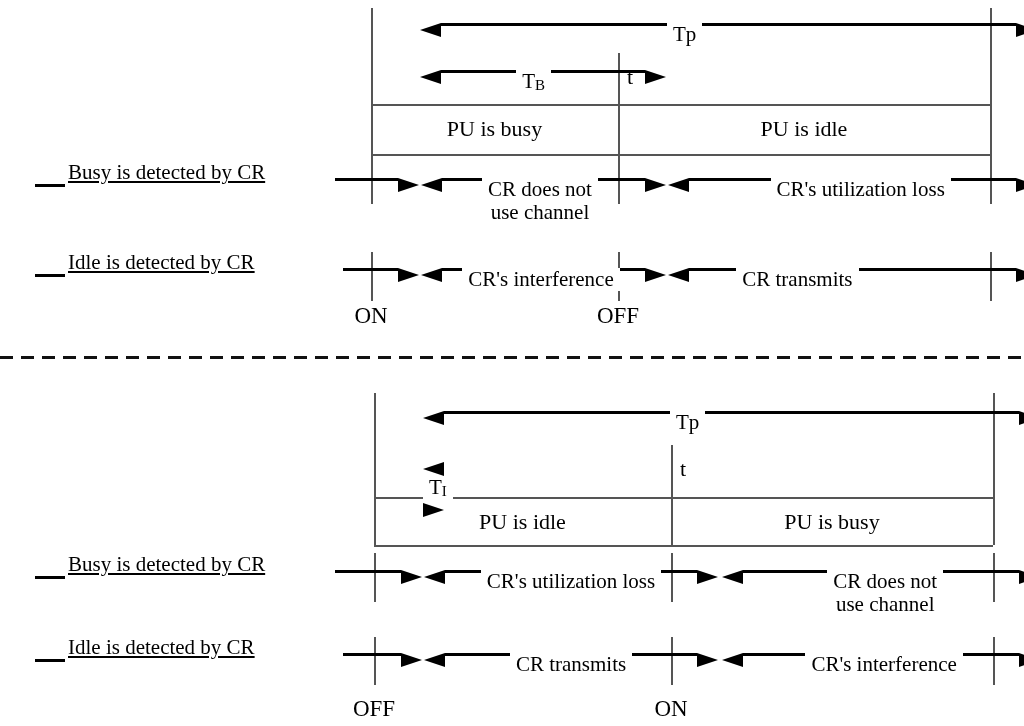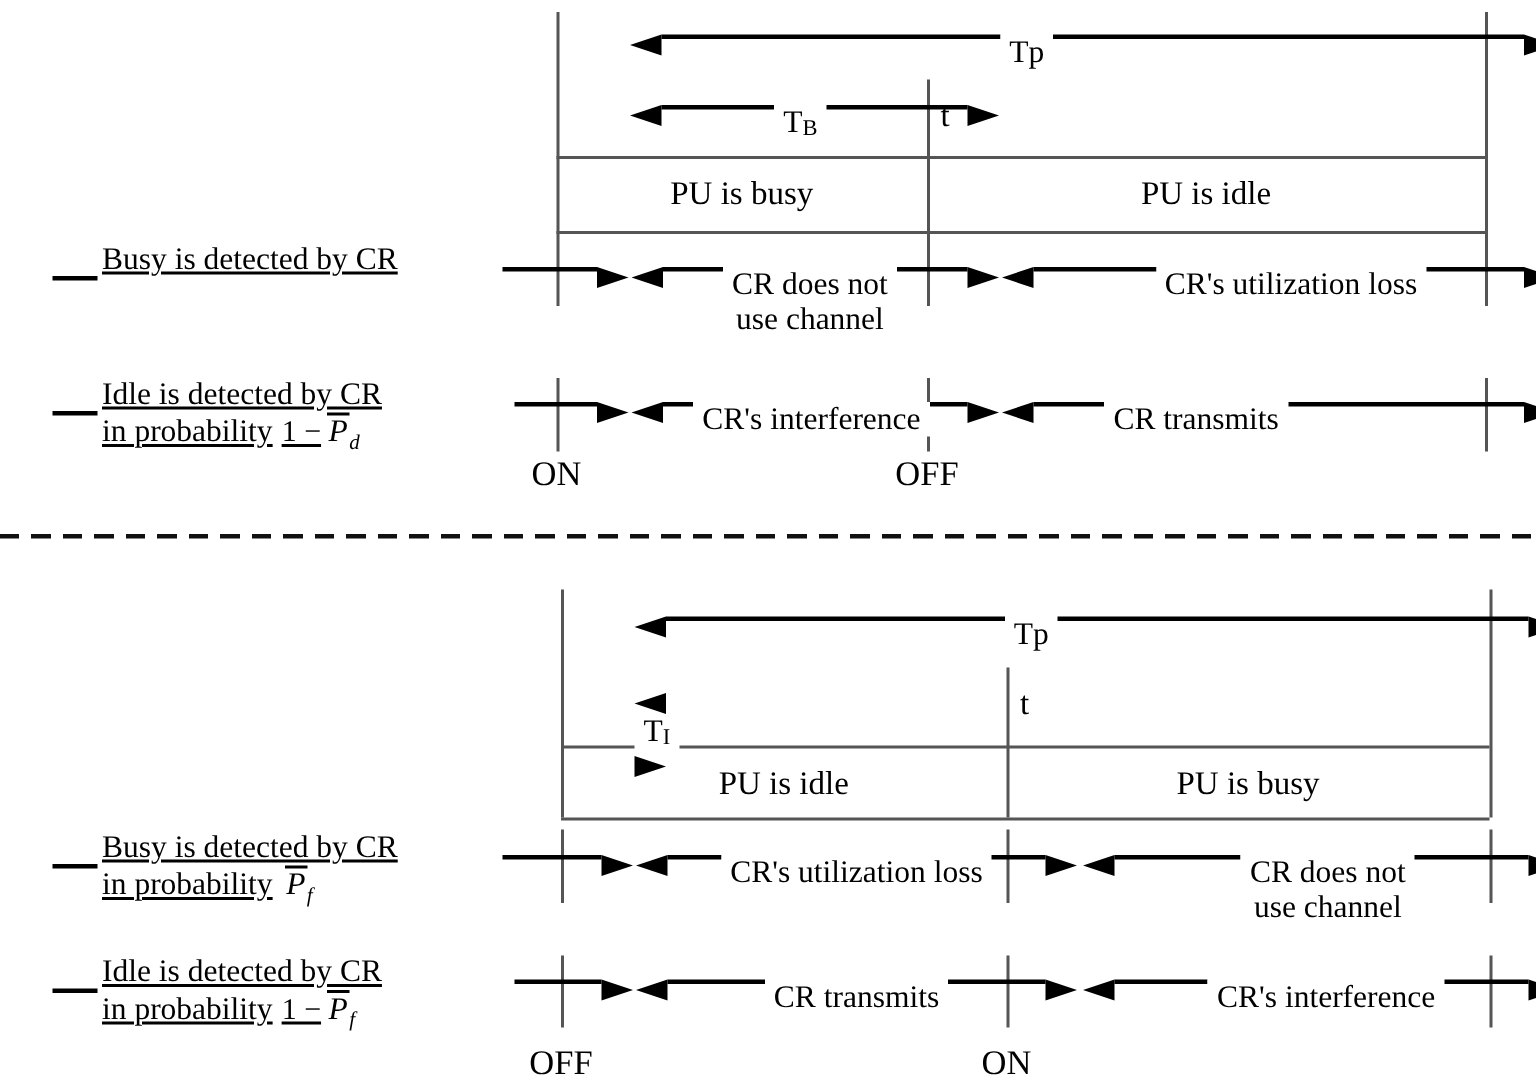--- a/index.html
+++ b/index.html
@@ -96,21 +96,20 @@
     <span class="lb">
         <span class="ll">CR's utilization loss</span>
       </span>
     <i class="sg" style="flex-grow:.8"></i>
     <i class="ah r"></i>
   </div>
 
   <div class="dsh" style="left:35px;top:274px;"></div>
   <div class="dtx" style="left:68px;top:250px;">
     <span class="ll">Idle is detected by CR</span>
-    <span class="ll"><span>in probability</span><span class="mp">1 −</span><span class="pbar">P</span><sub class="msub">d</sub></span>
   </div>
   <div class="arr" style="left:295px;top:268px;width:76px;">
     <i class="sg"></i>
     <i class="ah r"></i>
   </div>
   <div class="arr" style="left:373px;top:268px;width:245px;">
     <i class="ah l"></i>
     <i class="sg" style="flex-grow:.8"></i>
     <span class="lb">
         <span class="ll">CR's interference</span>
@@ -162,21 +161,20 @@
     <i class="ah r"></i>
   </div>
   <div class="tl" style="left:680px;top:456px;">t</div>
 
   <div class="pu" style="left:374px;top:497px;width:297px;">PU is idle</div>
   <div class="pu" style="left:671px;top:497px;width:322px;">PU is busy</div>
 
   <div class="dsh" style="left:35px;top:576px;"></div>
   <div class="dtx" style="left:68px;top:552px;">
     <span class="ll">Busy is detected by CR</span>
-    <span class="ll"><span>in probability</span><span class="mp"></span><span class="pbar">P</span><sub class="msub">f</sub></span>
   </div>
   <div class="arr" style="left:287px;top:570px;width:87px;">
     <i class="sg"></i>
     <i class="ah r"></i>
   </div>
   <div class="arr" style="left:376px;top:570px;width:294px;">
     <i class="ah l"></i>
     <i class="sg"></i>
     <span class="lb">
         <span class="ll">CR's utilization loss</span>
@@ -191,21 +189,20 @@
         <span class="ll">CR does not</span>
         <span class="ll">use channel</span>
       </span>
     <i class="sg" style="flex-grow:.9"></i>
     <i class="ah r"></i>
   </div>
 
   <div class="dsh" style="left:35px;top:659px;"></div>
   <div class="dtx" style="left:68px;top:635px;">
     <span class="ll">Idle is detected by CR</span>
-    <span class="ll"><span>in probability</span><span class="mp">1 −</span><span class="pbar">P</span><sub class="msub">f</sub></span>
   </div>
   <div class="arr" style="left:295px;top:653px;width:79px;">
     <i class="sg"></i>
     <i class="ah r"></i>
   </div>
   <div class="arr" style="left:376px;top:653px;width:294px;">
     <i class="ah l"></i>
     <i class="sg"></i>
     <span class="lb">
         <span class="ll">CR transmits</span>

